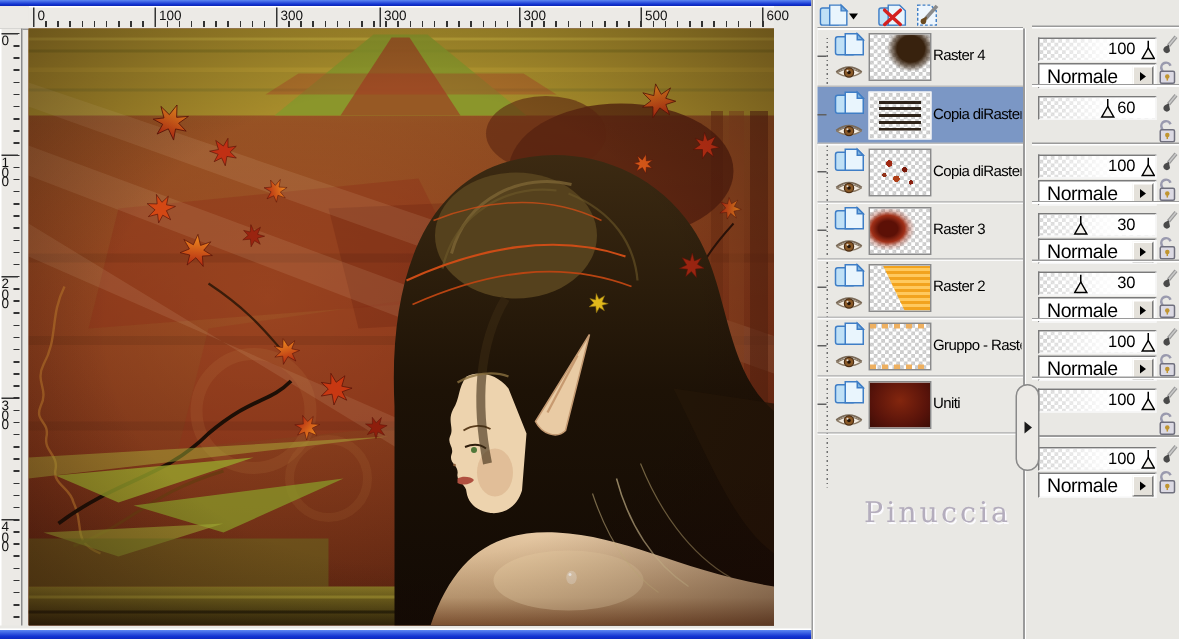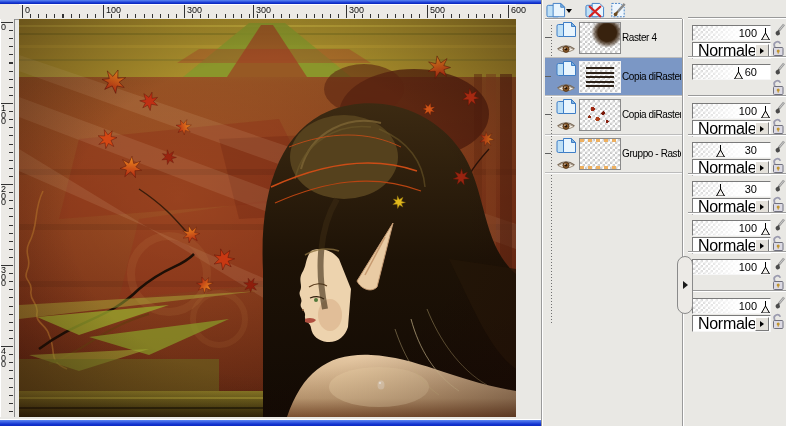--- a/index.html
+++ b/index.html
@@ -103,21 +103,21 @@
       linear-gradient(45deg,#cdcdcd 25%,transparent 25%,transparent 75%,#cdcdcd 75%),
       linear-gradient(45deg,#cdcdcd 25%,transparent 25%,transparent 75%,#cdcdcd 75%);
     background-position:0 0,2.5px 2.5px;background-size:5px 5px;}
   .opacity-fade{position:absolute;inset:0;
     background:linear-gradient(90deg,rgba(255,255,255,.12),rgba(255,255,255,.9) 55%,#fff 78%);}
   .opacity-value{position:absolute;right:13px;top:0;font-size:11px;line-height:14px;}
   .slider-handle{position:absolute;bottom:0;width:11px;height:13px;}
   .brush-icon{position:absolute;left:82px;top:-2px;width:16px;height:16px;}
   .blend-field{position:absolute;left:4px;top:17px;width:77px;height:15px;background:#fff;
     border:1px solid;border-color:#7a7a7a #f6f6f6 #f6f6f6 #7a7a7a;}
-  .blend-value{position:absolute;left:5px;top:0;font-size:16px;line-height:15px;letter-spacing:-0.3px;}
+  .blend-value{position:absolute;left:5px;top:0;font-size:13px;line-height:15px;letter-spacing:-0.3px;}
   .dd-btn{position:absolute;right:1px;top:1px;width:12px;height:12px;background:#e4e1da;
     border:1px solid;border-color:#fff #7a7a7a #7a7a7a #fff;}
   .dd-btn::after{content:'';position:absolute;left:4px;top:3px;
     border-left:4px solid #000;border-top:3px solid transparent;border-bottom:3px solid transparent;}
   .lock-icon{position:absolute;left:83px;top:14px;width:14px;height:18px;}
 </style>
 </head>
 <body>
 
 <div id="top-blue"></div>
@@ -403,27 +403,94 @@
     <span class="eye-icon">
       <svg viewBox="0 0 20 13">
             <path d="M1.5 7 Q10 0.5 18.5 7" fill="none" stroke="#7a6a58" stroke-width="1.2"></path>
             <path d="M2 7.5 Q10 2.5 18 7.5 Q10 12.5 2 7.5 Z" fill="#f3ece2" stroke="#8a7a66" stroke-width="0.8"></path>
             <circle cx="10" cy="7.3" r="3.1" fill="#8a5a28" stroke="#4a2c12" stroke-width="0.8"></circle>
             <circle cx="10" cy="7.3" r="1.2" fill="#241408"></circle>
             <circle cx="9" cy="6.2" r="0.7" fill="#fff" opacity="0.8"></circle>
           </svg>
     </span>
     <span class="thumb checker">
+      <span class="art art-raster3"></span>
+    </span>
+    <span class="layer-label">Raster 3</span>
+  </div>
+      <div class="layer-row">
+    <span class="pages-icon">
+      <svg viewBox="0 0 21 17">
+            <rect x="1" y="3.5" width="13" height="12" rx="1.5" fill="#bfe0f6" stroke="#3f7ec6"></rect>
+            <path d="M7.5 1.5 H15.5 L19.5 5.5 V15.5 H7.5 Z" fill="#e9f5fd" stroke="#3f7ec6"></path>
+            <path d="M15.5 1.5 V5.5 H19.5 Z" fill="#7fb4e0" stroke="#3f7ec6"></path>
+          </svg>
+    </span>
+    <span class="eye-icon">
+      <svg viewBox="0 0 20 13">
+            <path d="M1.5 7 Q10 0.5 18.5 7" fill="none" stroke="#7a6a58" stroke-width="1.2"></path>
+            <path d="M2 7.5 Q10 2.5 18 7.5 Q10 12.5 2 7.5 Z" fill="#f3ece2" stroke="#8a7a66" stroke-width="0.8"></path>
+            <circle cx="10" cy="7.3" r="3.1" fill="#8a5a28" stroke="#4a2c12" stroke-width="0.8"></circle>
+            <circle cx="10" cy="7.3" r="1.2" fill="#241408"></circle>
+            <circle cx="9" cy="6.2" r="0.7" fill="#fff" opacity="0.8"></circle>
+          </svg>
+    </span>
+    <span class="thumb checker">
+      <span class="art art-raster2-clip"></span>
+    </span>
+    <span class="layer-label">Raster 2</span>
+  </div>
+      <div class="layer-row">
+    <span class="pages-icon">
+      <svg viewBox="0 0 21 17">
+            <rect x="1" y="3.5" width="13" height="12" rx="1.5" fill="#bfe0f6" stroke="#3f7ec6"></rect>
+            <path d="M7.5 1.5 H15.5 L19.5 5.5 V15.5 H7.5 Z" fill="#e9f5fd" stroke="#3f7ec6"></path>
+            <path d="M15.5 1.5 V5.5 H19.5 Z" fill="#7fb4e0" stroke="#3f7ec6"></path>
+          </svg>
+    </span>
+    <span class="eye-icon">
+      <svg viewBox="0 0 20 13">
+            <path d="M1.5 7 Q10 0.5 18.5 7" fill="none" stroke="#7a6a58" stroke-width="1.2"></path>
+            <path d="M2 7.5 Q10 2.5 18 7.5 Q10 12.5 2 7.5 Z" fill="#f3ece2" stroke="#8a7a66" stroke-width="0.8"></path>
+            <circle cx="10" cy="7.3" r="3.1" fill="#8a5a28" stroke="#4a2c12" stroke-width="0.8"></circle>
+            <circle cx="10" cy="7.3" r="1.2" fill="#241408"></circle>
+            <circle cx="9" cy="6.2" r="0.7" fill="#fff" opacity="0.8"></circle>
+          </svg>
+    </span>
+    <span class="thumb checker">
       <span class="art art-gruppo"></span>
     </span>
     <span class="layer-label">Gruppo - Raster</span>
   </div>
+      <div class="layer-row">
+    <span class="pages-icon">
+      <svg viewBox="0 0 21 17">
+            <rect x="1" y="3.5" width="13" height="12" rx="1.5" fill="#bfe0f6" stroke="#3f7ec6"></rect>
+            <path d="M7.5 1.5 H15.5 L19.5 5.5 V15.5 H7.5 Z" fill="#e9f5fd" stroke="#3f7ec6"></path>
+            <path d="M15.5 1.5 V5.5 H19.5 Z" fill="#7fb4e0" stroke="#3f7ec6"></path>
+          </svg>
+    </span>
+    <span class="eye-icon">
+      <svg viewBox="0 0 20 13">
+            <path d="M1.5 7 Q10 0.5 18.5 7" fill="none" stroke="#7a6a58" stroke-width="1.2"></path>
+            <path d="M2 7.5 Q10 2.5 18 7.5 Q10 12.5 2 7.5 Z" fill="#f3ece2" stroke="#8a7a66" stroke-width="0.8"></path>
+            <circle cx="10" cy="7.3" r="3.1" fill="#8a5a28" stroke="#4a2c12" stroke-width="0.8"></circle>
+            <circle cx="10" cy="7.3" r="1.2" fill="#241408"></circle>
+            <circle cx="9" cy="6.2" r="0.7" fill="#fff" opacity="0.8"></circle>
+          </svg>
+    </span>
+    <span class="thumb checker">
+      <span class="art art-uniti"></span>
+    </span>
+    <span class="layer-label">Uniti</span>
+  </div>
     </div>
 
   <div id="watermark">
+    <span class="wm-name">Pinuccia</span>
   </div>
 
   <div id="divider-groove"></div>
   <div id="splitter-handle"></div>
 
   <div id="layer-controls">
       <div class="ctrl-group" style="top: 24.5px;">
     <div class="ctrl-sep"></div>
     <div class="opacity-field">
       <span class="opacity-check"></span>

